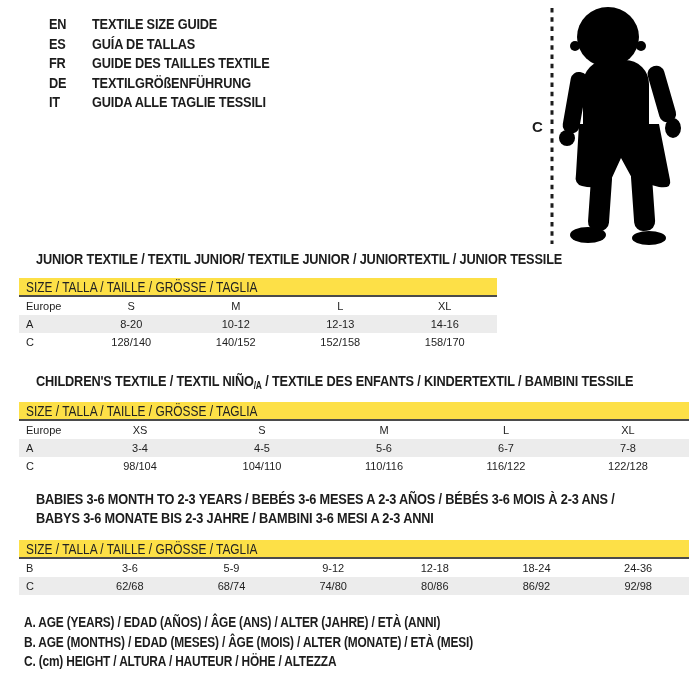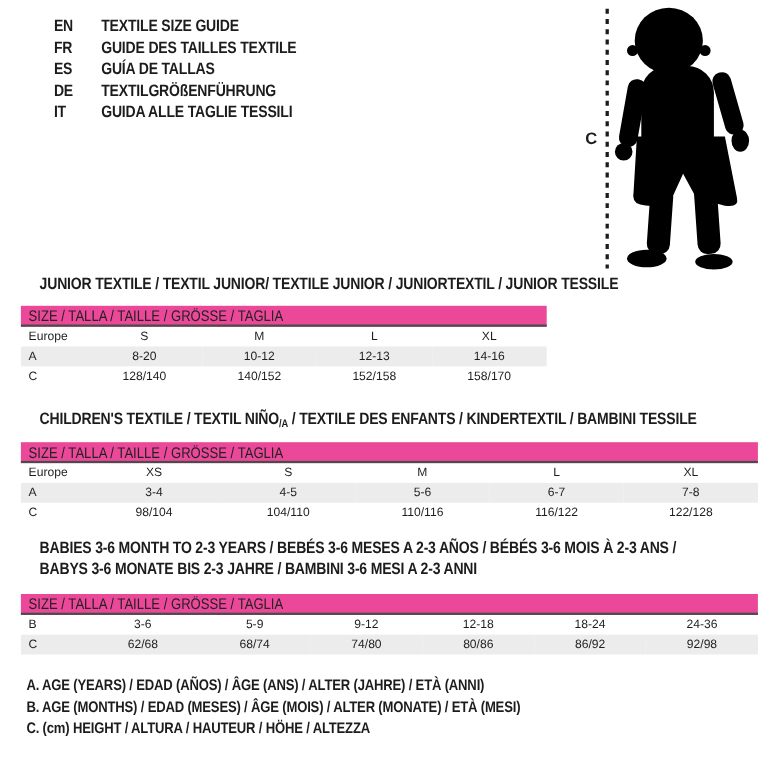--- a/index.html
+++ b/index.html
@@ -30,21 +30,21 @@
   #title-children { top: 371px; }
   #title-babies { top: 489px; }
   .sub { font-size: 10px; vertical-align: -3px; }
 
   
   .size-table { position: absolute; left: 19px; }
   #table-junior { top: 278px; width: 478px; }
   #table-children { top: 402px; width: 670px; }
   #table-babies { top: 540px; width: 670px; }
   .t-header {
-    background: #ec4899;
+    background: #fde047;
     height: 19px; line-height: 19px;
     padding-left: 7px;
     border-bottom: 2px solid #4b4b4b;
     font-size: 14px; color: #222222;
   }
   .size-table table { width: 100%; border-collapse: collapse; table-layout: fixed; }
   .size-table td {
     height: 18px; font-size: 11px; color: #1e1e1e;
     text-align: center; vertical-align: middle; padding: 0;
   }
@@ -58,26 +58,26 @@
 </style>
 </head>
 <body>
 
 <div class="lang-list">
   <div class="lang-row">
     <span class="lang-code"><span class="cond">EN</span></span>
     <span class="lang-label"><span class="cond">TEXTILE SIZE GUIDE</span></span>
   </div>
   <div class="lang-row">
+    <span class="lang-code"><span class="cond">ES</span></span>
+    <span class="lang-label"><span class="cond">GUÍA DE TALLAS</span></span>
+  </div>
+  <div class="lang-row">
     <span class="lang-code"><span class="cond">FR</span></span>
     <span class="lang-label"><span class="cond">GUIDE DES TAILLES TEXTILE</span></span>
-  </div>
-  <div class="lang-row">
-    <span class="lang-code"><span class="cond">ES</span></span>
-    <span class="lang-label"><span class="cond">GUÍA DE TALLAS</span></span>
   </div>
   <div class="lang-row">
     <span class="lang-code"><span class="cond">DE</span></span>
     <span class="lang-label"><span class="cond">TEXTILGRÖßENFÜHRUNG</span></span>
   </div>
   <div class="lang-row">
     <span class="lang-code"><span class="cond">IT</span></span>
     <span class="lang-label"><span class="cond">GUIDA ALLE TAGLIE TESSILI</span></span>
   </div>
 </div>

